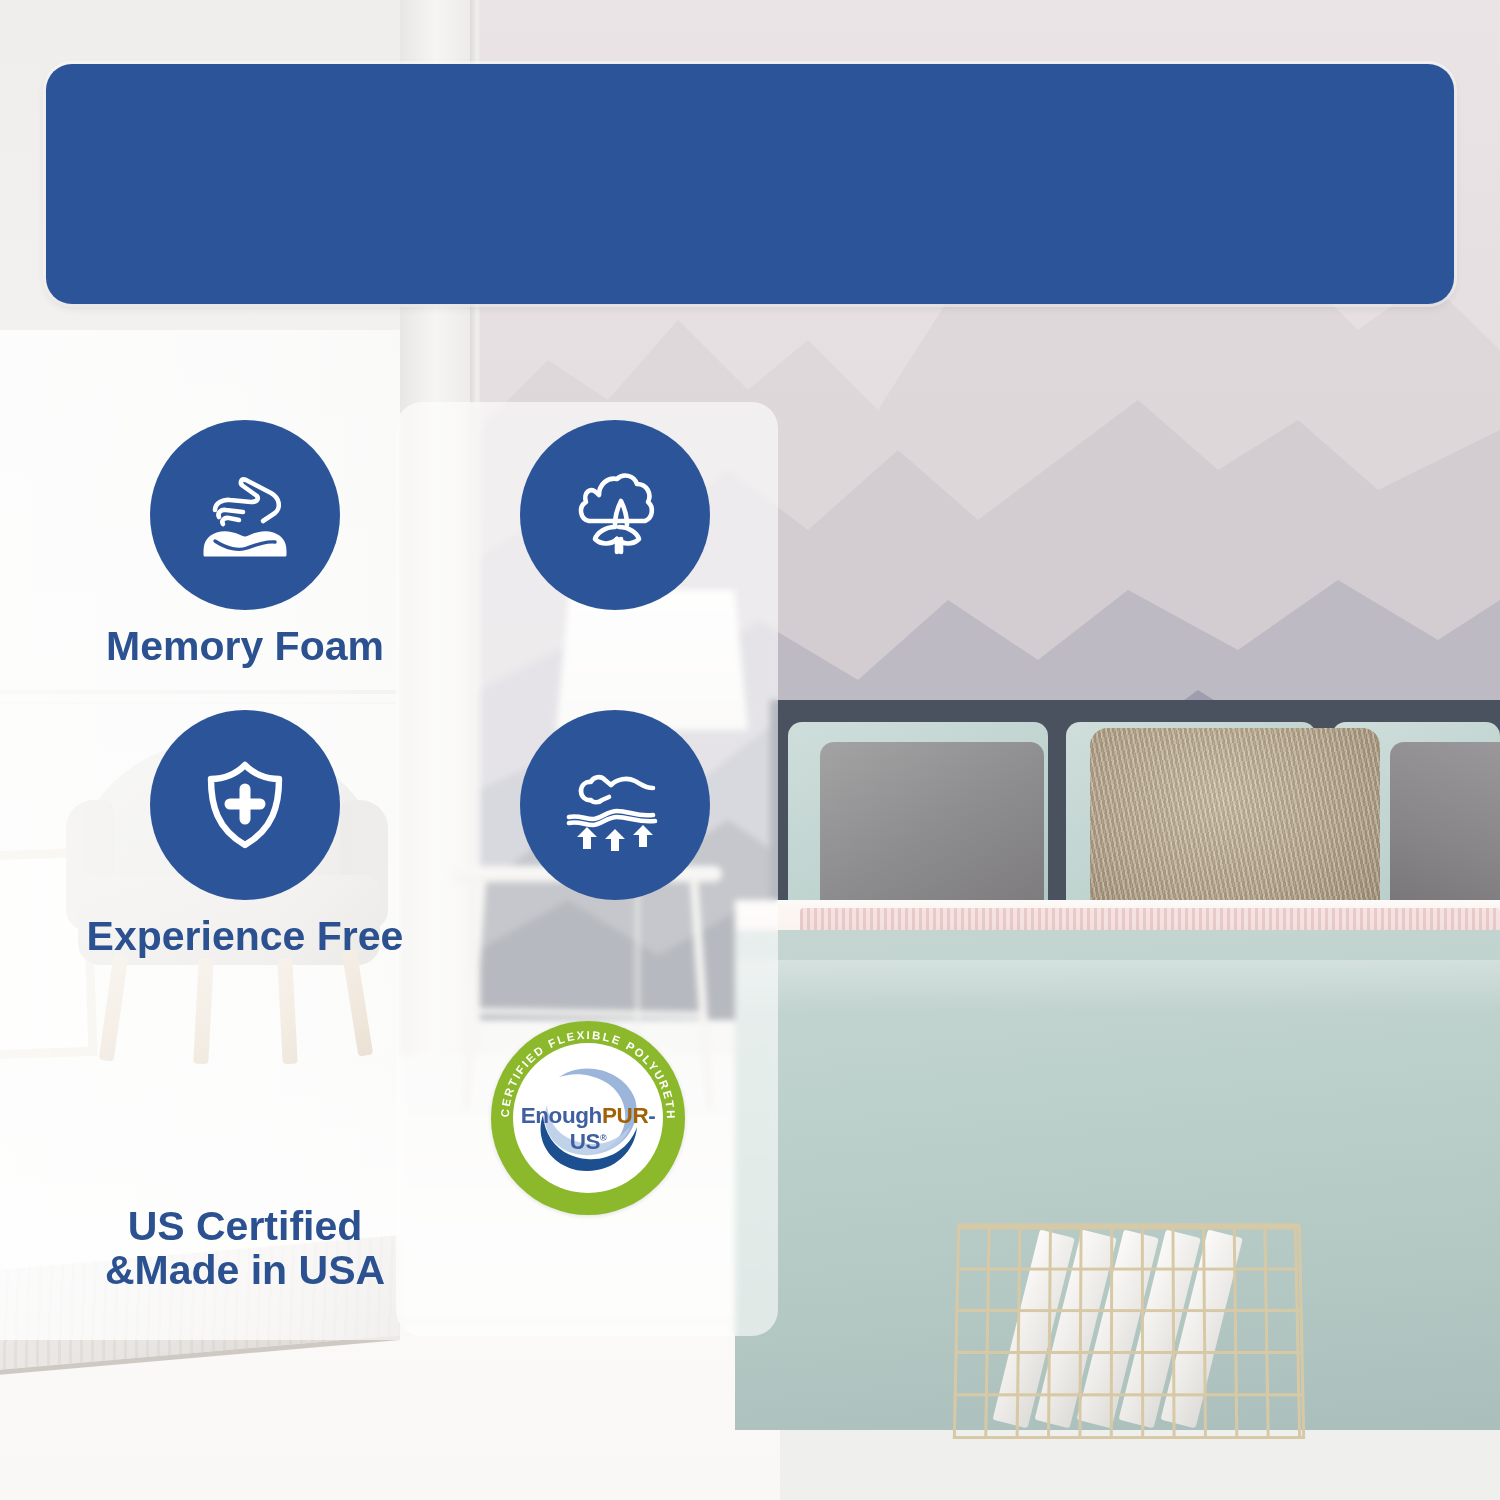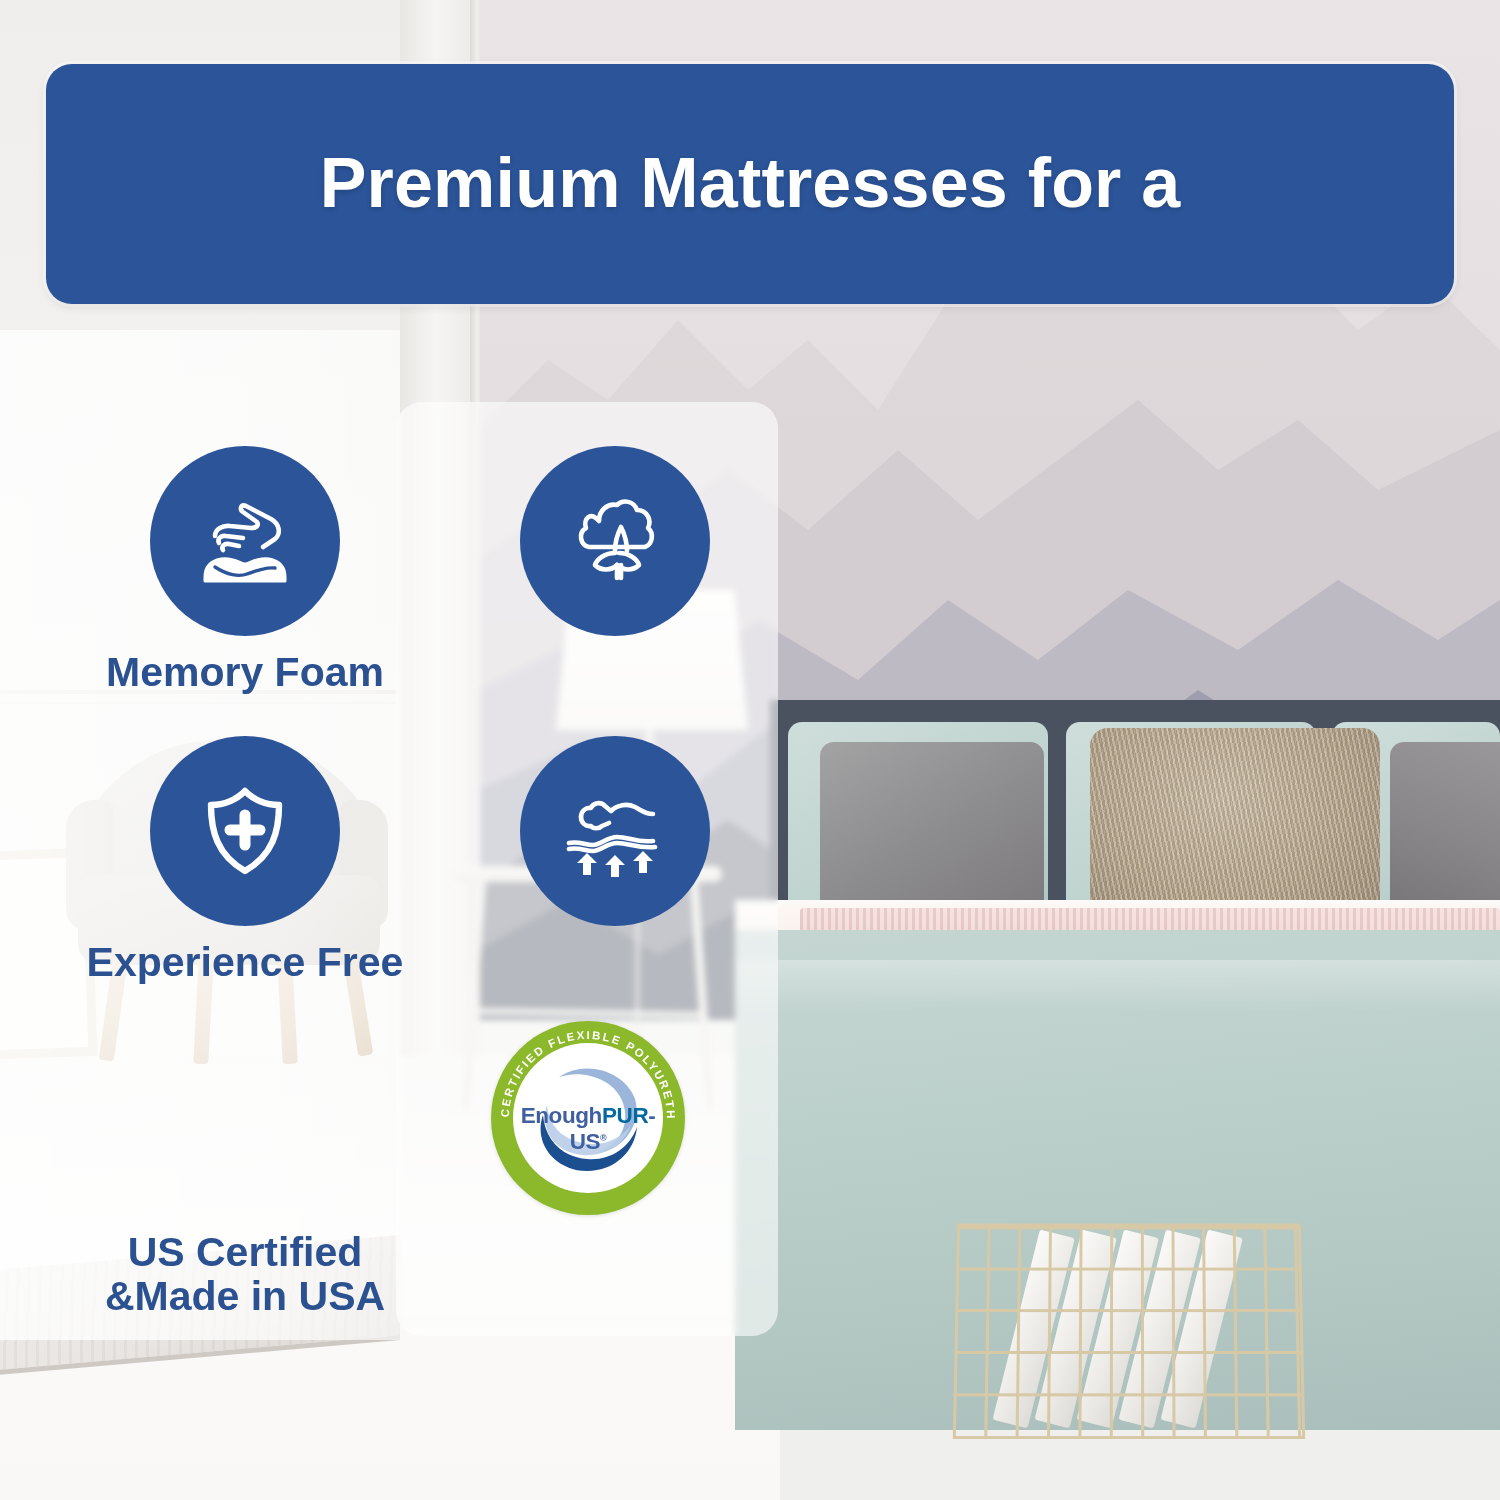--- a/index.html
+++ b/index.html
@@ -127,41 +127,41 @@
   
   .banner{position:absolute;left:46px;top:64px;width:1408px;height:240px;
     background:#2b5499;border-radius:26px;
     box-shadow:0 3px 10px rgba(0,0,0,.10), 0 0 0 3px rgba(255,255,255,.55);
     display:flex;flex-direction:column;align-items:center;justify-content:center;}
   .banner h1{margin:0;color:#ffffff;font-size:70px;line-height:1.13;font-weight:700;
     text-align:center;letter-spacing:.2px;text-shadow:0 2px 5px rgba(0,0,0,.18);}
   .banner .l2{display:block;}
 
   
-  .features{position:absolute;left:60px;top:446px;width:740px;}
+  .features{position:absolute;left:60px;top:420px;width:740px;}
   .frow{display:flex;}
   .fcell{width:370px;display:flex;flex-direction:column;align-items:center;}
   .fcell.r1{height:290px;}
   .fcell.r2{height:290px;}
   .fcell.r3{height:330px;}
   .badge-circle{width:190px;height:190px;border-radius:50%;background:#2b5499;
     display:flex;align-items:center;justify-content:center;}
   .badge-circle svg{width:120px;height:120px;}
   .flabel{margin-top:14px;color:#2b5191;font-size:41px;font-weight:600;
     text-align:center;line-height:1.08;white-space:pre-line;}
 
   
   .certipur{position:absolute;left:491px;top:1021px;width:194px;height:194px;}
   .cp-ring{position:absolute;inset:0;border-radius:50%;background:#8cb82b;
     box-shadow:0 1px 4px rgba(0,0,0,.12);}
   .cp-inner{position:absolute;left:22px;top:22px;width:150px;height:150px;border-radius:50%;
     background:#ffffff;}
   .cp-wordmark{position:absolute;left:24px;top:82px;width:146px;text-align:center;
     font-size:22.5px;font-weight:700;color:#3f5fa0;letter-spacing:-.4px;}
-  .cp-wordmark .pur{color:#0369a1;}
+  .cp-wordmark .pur{color:#a16207;}
   .cp-reg{font-size:9px;vertical-align:super;}
   .cp-swoosh{position:absolute;left:22px;top:22px;width:150px;height:150px;}
   .cp-arc-text{position:absolute;left:0;top:0;width:194px;height:194px;}
   .cp-arc-text text{font-size:11.4px;font-weight:700;fill:#ffffff;letter-spacing:2.1px;
     font-family:"Liberation Sans",sans-serif;}
   .cp-arc-text text.btm{font-size:11.4px;letter-spacing:2.1px;}
 </style>
 </head>
 <body>
 
@@ -247,21 +247,20 @@
       <div class="bk-grid"></div>
         <div class="bk-frame"></div>
     </div>
 
     <div class="panel-left-fade"></div>
     <div class="panel"></div>
   </div>
 
   <div class="banner">
     <h1>
-      <span class="l1">Premium Mattresses for a</span>
     </h1>
   </div>
 
   <div class="features">
 
     <div class="frow">
 
       <div class="fcell r1">
         <div class="badge-circle">
           <svg viewBox="0 0 120 120" fill="none" stroke="#ffffff" stroke-width="4.6" stroke-linecap="round" stroke-linejoin="round">

